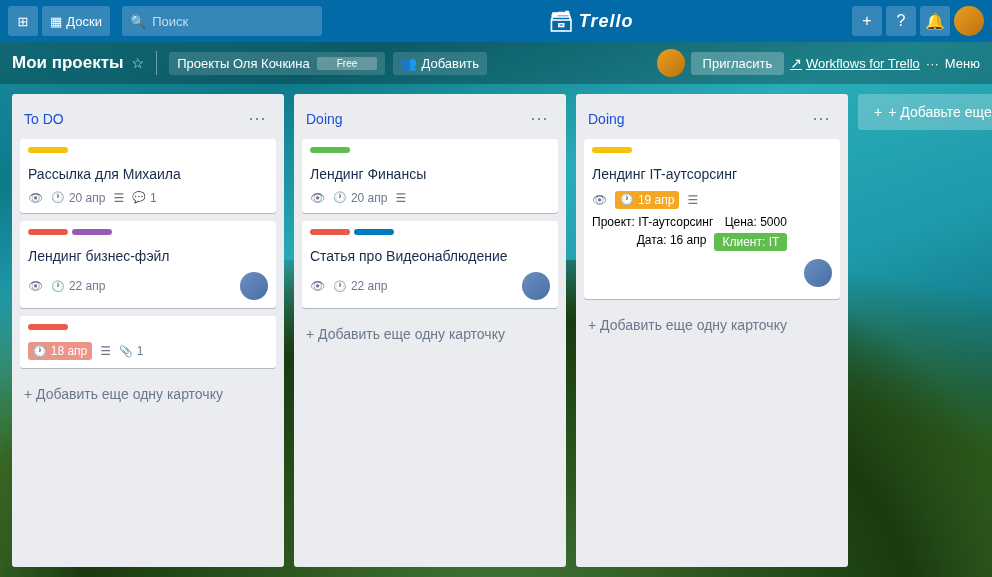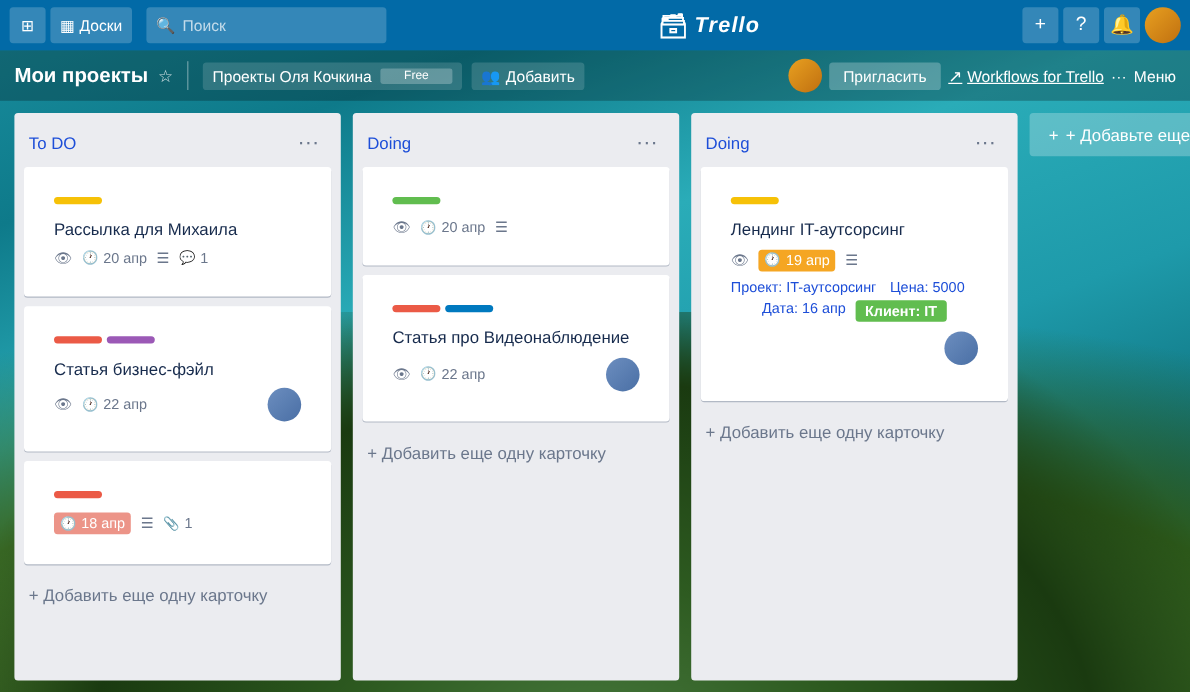--- a/index.html
+++ b/index.html
@@ -103,38 +103,38 @@
     }
     .column-header {
       display: flex; justify-content: space-between; align-items: center;
       padding: 4px 4px 8px 4px;
     }
     .column-title { font-size: 14px; font-weight: 400; color: #1d4ed8; }
     .column-menu-btn { background: none; border: none; cursor: pointer; color: #6b778c; font-size: 18px; padding: 2px 6px; border-radius: 3px; }
 
     
     .card {
-      background: white; border-radius: 3px; padding: 25px;
+      background: white; border-radius: 3px; padding: 8px;
       margin-bottom: 8px; box-shadow: 0 1px 0 rgba(9,30,66,0.25);
       cursor: pointer; position: relative;
     }
     .card-label {
       height: 6px; border-radius: 3px; margin-bottom: 6px; display: inline-block;
     }
     .card-labels { display: flex; gap: 4px; margin-bottom: 6px; }
     .card-title { font-size: 14px; color: #172b4d; line-height: 1.4; margin-bottom: 6px; }
     .card-footer { display: flex; align-items: center; gap: 8px; flex-wrap: wrap; }
     .card-meta { display: flex; align-items: center; gap: 4px; color: #6b778c; font-size: 12px; }
     .card-meta.overdue { background: #ec9488; color: white; border-radius: 3px; padding: 2px 5px; }
     .card-meta.warning { background: #f5a623; color: white; border-radius: 3px; padding: 2px 5px; }
     .card-avatar { width: 28px; height: 28px; border-radius: 50%; background: linear-gradient(135deg, #6c8ebf, #4a6fa5); margin-left: auto; }
-    .card-info-row { font-size: 12px; color: #1d4ed8; margin-bottom: 4px; }
+    .card-info-row { font-size: 12px; color: #000000; margin-bottom: 4px; }
     .client-badge {
       display: inline-block; background: #61bd4f; color: white;
-      border-radius: 3px; padding: 2px 8px; font-size: 12px; font-weight: 700;
+      border-radius: 3px; padding: 2px 8px; font-size: 12px; font-weight: 400;
     }
 
     
     .add-card-btn {
       display: flex; align-items: center; gap: 6px;
       color: #6b778c; background: none; border: none; cursor: pointer;
       padding: 6px 4px; border-radius: 3px; font-size: 14px; width: 100%;
       margin-top: 4px;
     }
 
@@ -241,21 +241,21 @@
           <span>1</span>
         </span>
       </div>
     </div>
 
     <div class="card">
       <div class="card-labels">
         <div class="card-label" style="background:#eb5a46; width:40px;"></div>
         <div class="card-label" style="background:#9b59b6; width:40px;"></div>
       </div>
-      <div class="card-title">Статья бизнес-фэйл</div>
+      <div class="card-title">Лендинг бизнес-фэйл</div>
       <div class="card-footer">
         <span class="card-meta">
           <span style="font-size:12px;">👁</span>
         </span>
         <span class="card-meta">
           <span style="font-size:11px;">🕐</span>
           <span>22 апр</span>
         </span>
         <div class="card-avatar"></div>
       </div>
@@ -288,20 +288,21 @@
   <div class="column">
     <div class="column-header">
       <span class="column-title">Doing</span>
       <button class="column-menu-btn">···</button>
     </div>
 
     <div class="card">
       <div class="card-labels">
         <div class="card-label" style="background:#61bd4f; width:40px;"></div>
       </div>
+      <div class="card-title">Лендинг Финансы</div>
       <div class="card-footer">
         <span class="card-meta">
           <span style="font-size:12px;">👁</span>
         </span>
         <span class="card-meta">
           <span style="font-size:11px;">🕐</span>
           <span>20 апр</span>
         </span>
         <span class="card-meta">
           <span style="font-size:12px;">☰</span>

